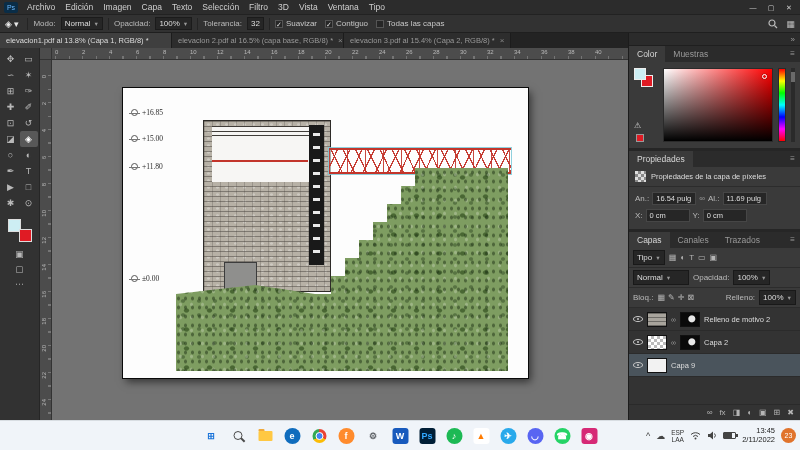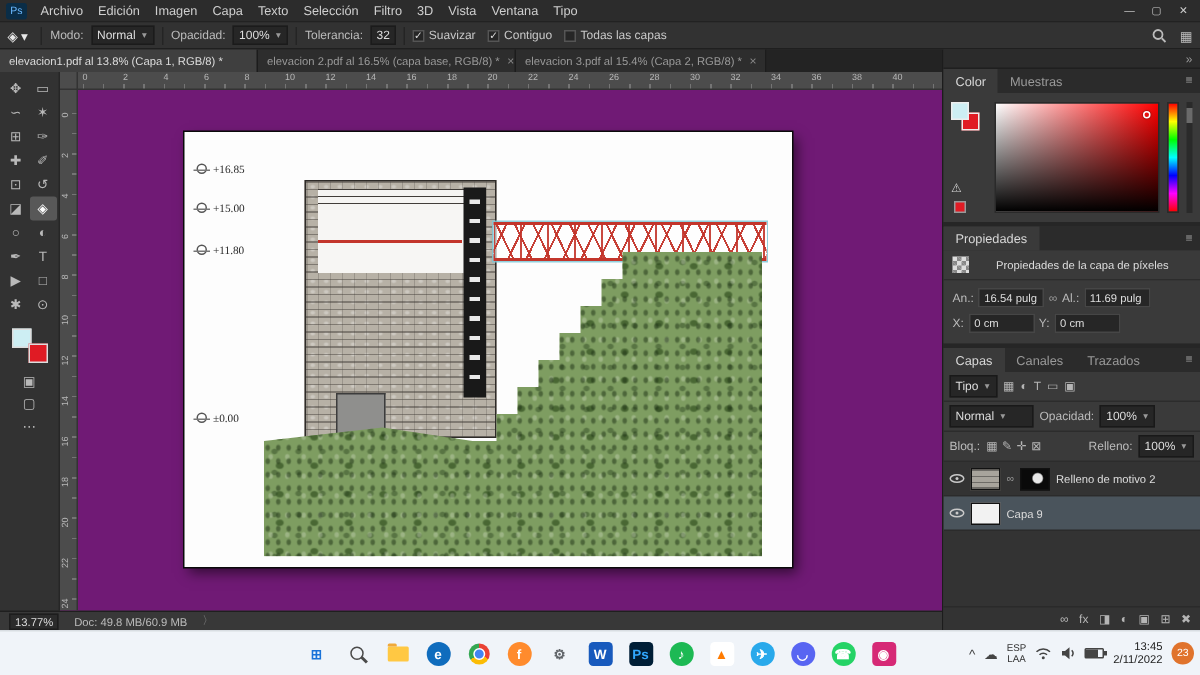--- a/index.html
+++ b/index.html
@@ -39,21 +39,21 @@
   #tools { display:grid; grid-template-columns:18px 18px; }
   .tool { height:16px; display:flex; align-items:center; justify-content:center; font-size:9px; color:#b9b9b9; }
   .tool.selected { background:#585858; border-radius:2px; color:#fff; }
   .tb-colors { position:relative; width:24px; height:23px; margin-top:8px; }
   .fg-chip { position:absolute; left:0; top:0; width:13px; height:13px; border:1px solid #ddd; }
   .bg-chip { position:absolute; right:0; bottom:0; width:13px; height:13px; border:1px solid #ddd; }
   #tb-extras { margin-top:7px; display:flex; flex-direction:column; gap:5px; }
   .tb-extra { color:#b9b9b9; font-size:9px; text-align:center; }
 
   
-  .canvascol { flex:1; position:relative; min-width:0; background:#701a75; overflow:hidden;text-align:center; }
+  .canvascol { flex:1; position:relative; min-width:0; background:#737373; overflow:hidden;text-align:center; }
   .ruler-corner { position:absolute; left:0; top:0; width:12px; height:12px; background:#4c4c4c; border-right:1px solid #333; border-bottom:1px solid #333; z-index:3; }
   .hruler { position:absolute; left:12px; right:0; top:0; height:12px; background:#4c4c4c; border-bottom:1px solid #333; z-index:2; overflow:hidden;
     background-image:repeating-linear-gradient(90deg,#757575 0 1px,transparent 1px 13.5px);
     background-size:570px 4px; background-repeat:no-repeat; background-position:3px 8px; }
   .hruler span { position:absolute; top:1px; font-size:6px; color:#b8b8b8; }
   .vruler { position:absolute; left:0; top:12px; bottom:0; width:12px; background:#4c4c4c; border-right:1px solid #333; z-index:2; overflow:hidden;
     background-image:repeating-linear-gradient(180deg,#757575 0 1px,transparent 1px 13.5px);
     background-size:4px 345px; background-repeat:no-repeat; background-position:8px 15px; }
   .vruler span { position:absolute; left:1px; font-size:6px; color:#b8b8b8; writing-mode:vertical-rl; transform:rotate(180deg); }
   .viewport { position:absolute; left:12px; top:12px; right:0; bottom:0; overflow:hidden; }
@@ -120,21 +120,21 @@
   .cp-bg { position:absolute; left:7px; top:7px; width:12px; height:12px; border:1px solid #eee; }
   .cp-warn { position:absolute; left:0; bottom:12px; font-size:8px; color:#d5d5d5; }
   .cp-cube { position:absolute; left:2px; bottom:0; width:8px; height:8px; border:1px solid #999; }
   .satsquare { flex:1; position:relative; border:1px solid #2a2a2a;
     background:linear-gradient(to bottom, rgba(0,0,0,0), #000), linear-gradient(to right, #fff, #f00); }
   .picker-cursor { position:absolute; right:5px; top:5px; width:5px; height:5px; border:1px solid #fff; border-radius:50%; box-shadow:0 0 1px #000; }
   .huebar { width:8px; border:1px solid #2a2a2a; background:linear-gradient(#f00,#ff0,#0f0,#0ff,#00f,#f0f,#f00); flex:0 0 auto; }
   .huetrack { width:4px; background:#2a2a2a; position:relative; flex:0 0 auto; }
   .huetrack::after { content:""; position:absolute; left:0; top:4px; width:4px; height:10px; background:#6a6a6a; }
 
-  .props-head { display:flex; gap:18px; align-items:center; padding:4px 6px; background:#3a3a3a; border-bottom:1px solid #2c2c2c; flex:0 0 auto; }
+  .props-head { display:flex; gap:5px; align-items:center; padding:4px 6px; background:#3a3a3a; border-bottom:1px solid #2c2c2c; flex:0 0 auto; }
   .props-icon { width:11px; height:11px; flex:0 0 auto; background:#ddd;
     background-image:linear-gradient(45deg,#888 25%,transparent 25%,transparent 75%,#888 75%),linear-gradient(45deg,#888 25%,transparent 25%,transparent 75%,#888 75%);
     background-size:6px 6px; background-position:0 0,3px 3px; }
   .props-title { font-size:7.5px; color:#ddd; }
   .props-fields { background:#3a3a3a; padding:5px 6px 7px; flex:0 0 auto; }
   .pf-row { display:flex; align-items:center; gap:3px; margin-top:4px; }
   .pf-row:first-child { margin-top:0; }
   .pf-label { color:#bbb; }
   .field-box { background:#262626; border:1px solid #464646; padding:1px 3px; font-size:7.5px; color:#ddd; min-width:44px; }
   .linkdim { color:#999; font-size:8px; }
@@ -378,25 +378,20 @@
                 <div class="column"></div>
                 <div class="door"></div>
               </div>
               <div class="truss"></div>
               <div class="terrain"></div>
             </div>
           </div>
         </div>
       </div>
 
-      <div class="statusbar">
-        <span class="sb-zoom">13.77%</span>
-        <span>Doc: 49.8 MB/60.9 MB</span>
-        <span class="sb-chev">〉</span>
-      </div>
     </div>
 
     <div class="rightcol">
       <div class="dock-head">»</div>
 
       <div class="ptabs" id="color-tabs">
           <span class="ptab active">Color</span>
           <span class="ptab">Muestras</span>
           <span class="pmenu">≡</span>
         </div>
@@ -488,20 +483,27 @@
                 <span class="chev">▼</span>
             </span>
           </div>
           <div id="layer-list">
               <div class="layer-row">
                 <span class="eye"></span>
                 <span class="thumb pattern"></span>
                 <span class="mask-link">∞</span>
                 <span class="thumb mask"></span>
                 <span class="layer-name">Relleno de motivo 2</span>
+              </div>
+              <div class="layer-row">
+                <span class="eye"></span>
+                <span class="thumb checker"></span>
+                <span class="mask-link">∞</span>
+                <span class="thumb mask"></span>
+                <span class="layer-name">Capa 2</span>
               </div>
               <div class="layer-row selected">
                 <span class="eye"></span>
                 <span class="thumb white"></span>
                 <span class="layer-name">Capa 9</span>
               </div>
             </div>
           <div class="layers-footer" id="footer-icons">
               <span class="mini-icon">∞</span>
               <span class="mini-icon">fx</span>

